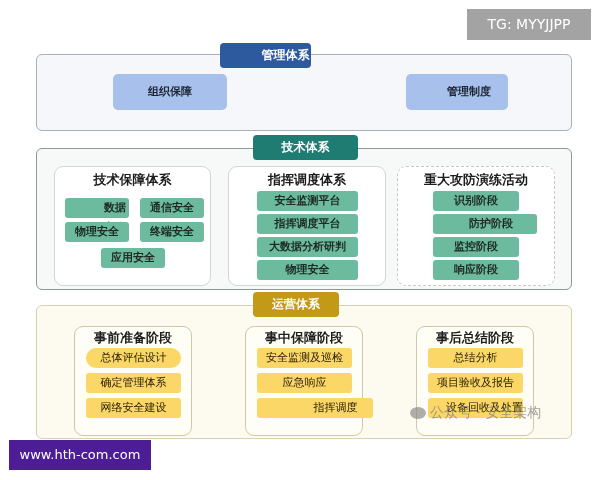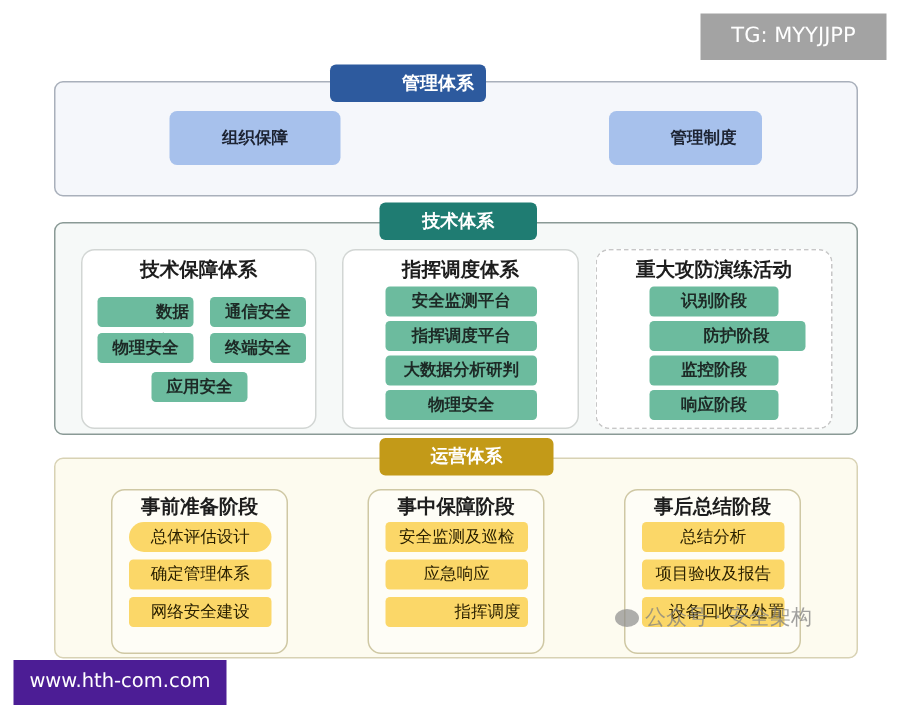--- a/index.html
+++ b/index.html
@@ -4,23 +4,23 @@
 <style>
   html, body { margin:0; padding:0; }
   body { width:600px; height:480px; background:#ffffff; position:relative; overflow:hidden;
          font-family:"DejaVu Sans", "Liberation Sans", sans-serif; color:#222; }
   .abs { position:absolute; box-sizing:border-box; }
   .section { border-radius:6px; }
   .sec-mgmt { left:36px; top:54px; width:536px; height:77px; background:#f5f7fb; border:1px solid #a9b0bb; }
   .sec-tech { left:36px; top:148px; width:536px; height:142px; background:#f6f9f8; border:1px solid #8a9a96; }
   .sec-ops  { left:36px; top:305px; width:536px; height:134px; background:#fdfbef; border:1px solid #d8d2b4; }
   .sec-title { height:25px; line-height:25px; text-align:center; color:#fff; font-weight:bold; font-size:12px; border-radius:4px; }
-  .t-mgmt { left:220px; top:43px; width:104px; background:#2d5a9e;padding-left:40px; }
+  .t-mgmt { left:220px; top:43px; width:91px; background:#2d5a9e;padding-left:40px; }
   .t-tech { left:253px; top:135px; width:105px; background:#1f7c72; }
-  .t-ops  { left:253px; top:292px; width:116px; background:#c39a18; }
+  .t-ops  { left:253px; top:292px; width:86px; background:#c39a18; }
   .mgmt-box { height:36px; line-height:36px; text-align:center; background:#a7c1ec; border-radius:5px; font-weight:bold; font-size:11px; color:#1d2433; }
   .group { border:1px solid #d2d6d4; background:#fff; border-radius:9px; }
   .group.dashed { border:1px dashed #c7c7c7; }
   .group-title { position:absolute; left:0; right:0; text-align:center; font-weight:bold; font-size:13px; color:#1d1d1d; }
   .g-box { height:20px; line-height:20px; text-align:center; font-weight:bold; font-size:11px; color:#1d2a26; background:#6cbb9e; border-radius:3px; }
   .ops-group { border:1px solid #cfc8a4; background:#fefdf6; border-radius:9px; }
   .y-box { height:20px; line-height:20px; text-align:center; font-size:11px; color:#2a2000; background:#fbd768; border-radius:3px; }
   .wm-tg { left:467px; top:9px; width:124px; height:31px; background:#a3a3a3; color:#fff; font-size:14px; line-height:31px; text-align:center; }
   .wm-url { left:9px; top:440px; width:142px; height:30px; background:#4c1d95; color:#fff; font-size:13px; line-height:30px; text-align:center; }
   .wm-wechat { left:410px; top:402px; height:20px; line-height:20px; font-size:14px; color:rgba(130,130,130,0.75); white-space:nowrap; }
@@ -72,21 +72,21 @@
 </div>
 <div class="abs y-box" style="left:86px;top:348px;width:95px;border-radius:10px;">总体评估设计</div>
 <div class="abs y-box" style="left:86px;top:373px;width:95px;">确定管理体系</div>
 <div class="abs y-box" style="left:86px;top:398px;width:95px;">网络安全建设</div>
 
 <div class="abs ops-group" style="left:245px;top:326px;width:118px;height:110px;">
   <div class="group-title" style="top:2px;">事中保障阶段</div>
 </div>
 <div class="abs y-box" style="left:257px;top:348px;width:95px;">安全监测及巡检</div>
 <div class="abs y-box" style="left:257px;top:373px;width:95px;">应急响应</div>
-<div class="abs y-box" style="left:257px;top:398px;width:95px;padding-left:41px;">指挥调度</div>
+<div class="abs y-box" style="left:257px;top:398px;width:116px;padding-left:41px;">指挥调度</div>
 
 <div class="abs ops-group" style="left:416px;top:326px;width:118px;height:110px;">
   <div class="group-title" style="top:2px;">事后总结阶段</div>
 </div>
 <div class="abs y-box" style="left:428px;top:348px;width:95px;">总结分析</div>
 <div class="abs y-box" style="left:428px;top:373px;width:95px;">项目验收及报告</div>
 <div class="abs y-box" style="left:428px;top:398px;width:95px;text-align:right;">设备回收及处置</div>
 
 <div class="abs wm-wechat">
   <span class="wechat-icon"></span><span>公众号 · 安全架构</span>

